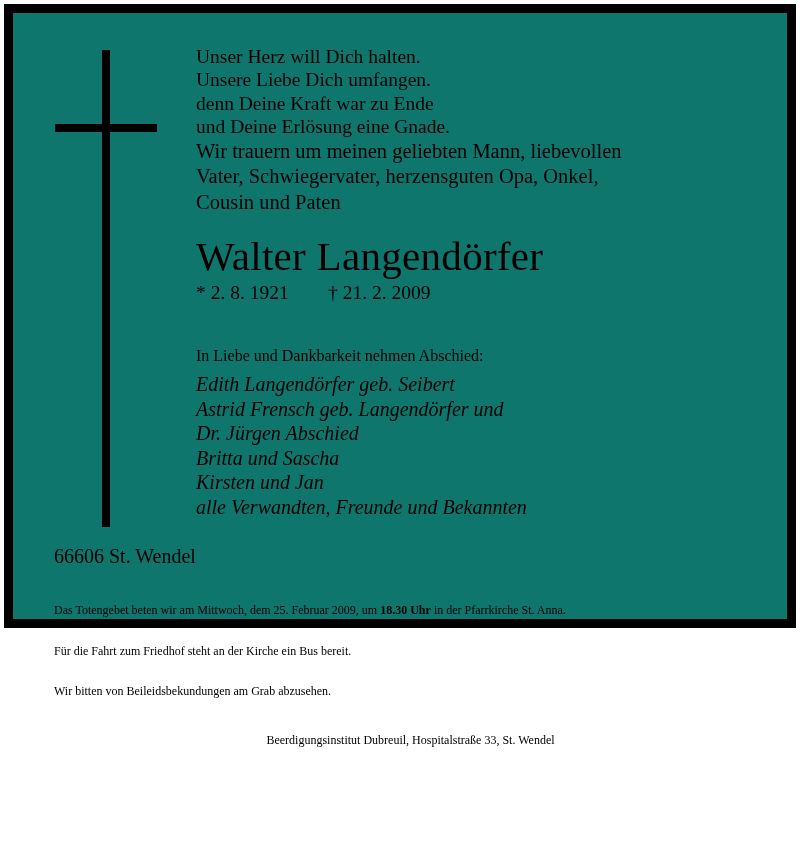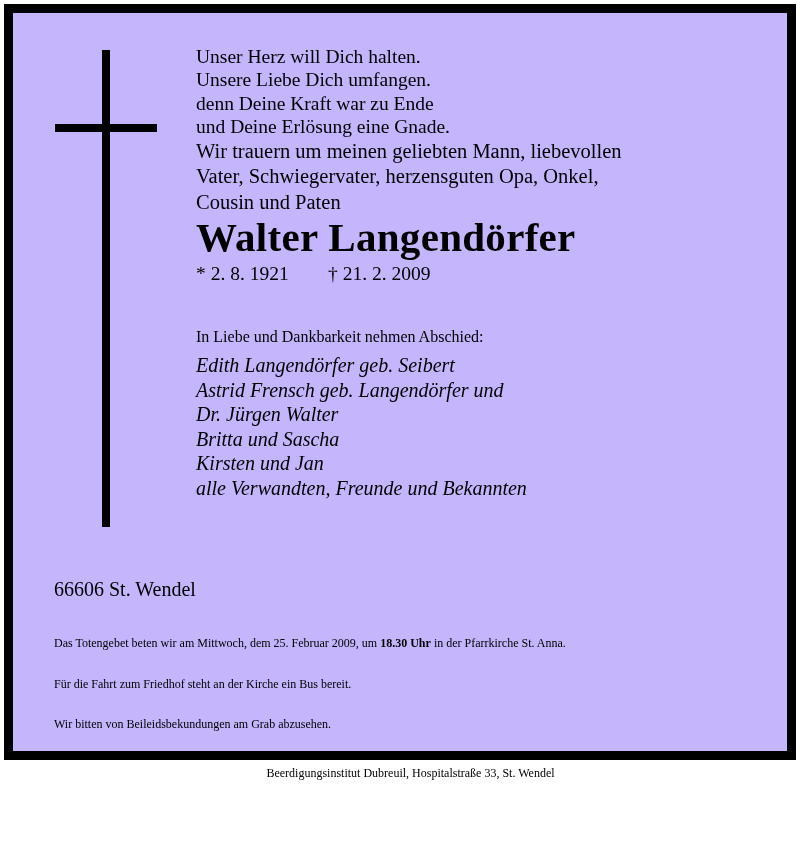--- a/index.html
+++ b/index.html
@@ -14,24 +14,24 @@
     color: #000000;
     overflow: hidden;
   }
 
   
   .notice {
     position: absolute;
     left: 4px;
     top: 4px;
     width: 792px;
-    height: 756px;
+    height: 624px;
     box-sizing: border-box;
     border: 9px solid #000000;
-    background: #c4b5fd;
+    background: #0f766e;
   }
   .inner {
     position: relative;
     width: 100%;
     height: 100%;
   }
 
   
   .cross { position: absolute; }
   .cross-vertical {
@@ -64,22 +64,23 @@
   .poem div { white-space: nowrap; }
 
   .mourn {
     margin-top: 0;
     font-size: 20.5px;
     line-height: 25.5px;
   }
   .mourn div { white-space: nowrap; }
 
   .deceased-name {
+    margin-top: 19px;
     font-size: 41px;
-    font-weight: bold;
+    font-weight: normal;
     line-height: 45px;
     letter-spacing: 0.3px;
     white-space: nowrap;
   }
 
   .dates {
     margin-top: 2px;
     font-size: 19.5px;
     line-height: 23px;
     white-space: nowrap;
@@ -99,21 +100,21 @@
     font-style: italic;
     font-size: 20px;
     line-height: 24.5px;
   }
   .survivors div { white-space: nowrap; }
 
   
   .lower {
     position: absolute;
     left: 41px;
-    top: 564px;
+    top: 531px;
     right: 20px;
     font-family: Liberation Serif, serif;
   }
 
   .place {
     font-size: 20px;
     line-height: 24px;
     white-space: nowrap;
   }
 
@@ -157,21 +158,21 @@
 
       <div class="dates">
         <span class="birth">* 2. 8. 1921</span><span class="death">† 21. 2. 2009</span>
       </div>
 
       <div class="farewell-intro">In Liebe und Dankbarkeit nehmen Abschied:</div>
 
       <div class="survivors">
         <div>Edith Langendörfer geb. Seibert</div>
         <div>Astrid Frensch geb. Langendörfer und</div>
-        <div>Dr. Jürgen Walter</div>
+        <div>Dr. Jürgen Abschied</div>
         <div>Britta und Sascha</div>
         <div>Kirsten und Jan</div>
         <div>alle Verwandten, Freunde und Bekannten</div>
       </div>
 
     </div>
 
     <div class="lower">
 
       <div class="place">66606 St. Wendel</div>

